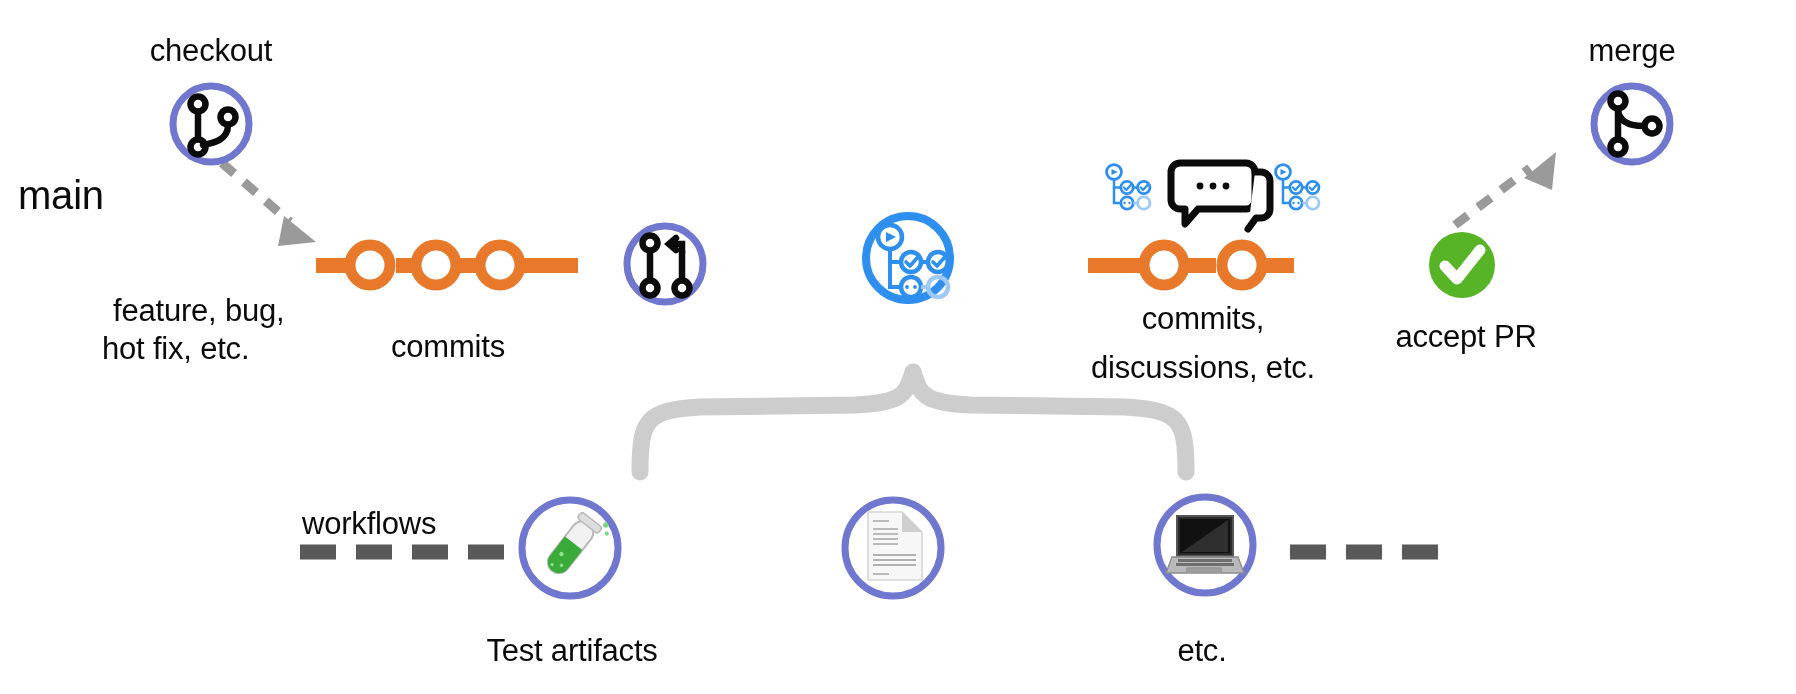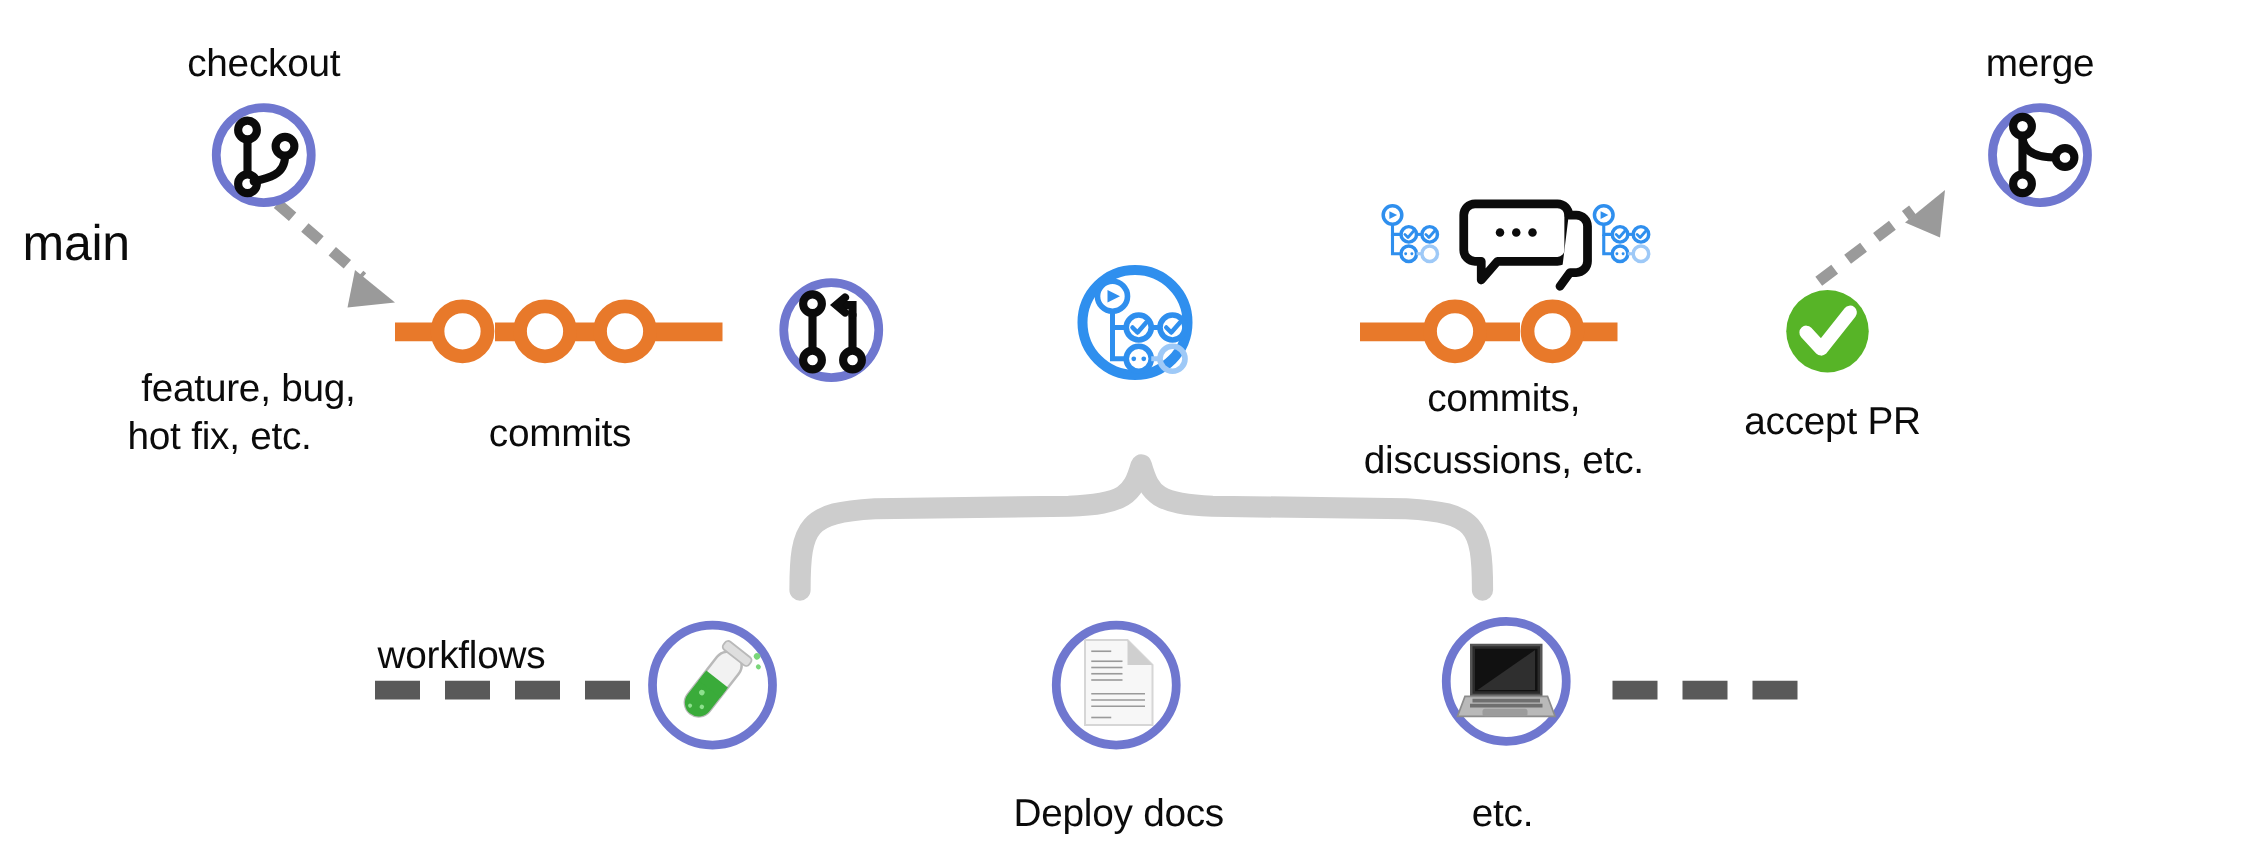--- a/index.html
+++ b/index.html
@@ -290,18 +290,18 @@
 
 
 
   <div class="lbl center" style="left:1203px; top:300px;">commits,</div>
   <div class="lbl center" style="left:1203px; top:349px;">discussions, etc.</div>
 
   <div class="lbl" style="left:302px; top:505px;">workflows</div>
 
   <div class="lbl center" style="left:1466px; top:318px;">accept PR</div>
 
-
-  <div class="lbl center" style="left:895px; top:632px;">Deploy docs</div>
+  <div class="lbl center" style="left:572px; top:632px;">Test artifacts</div>
+
 
   <div class="lbl center" style="left:1202px; top:632px;">etc.</div>
 
 </div>
 
 </body></html>

